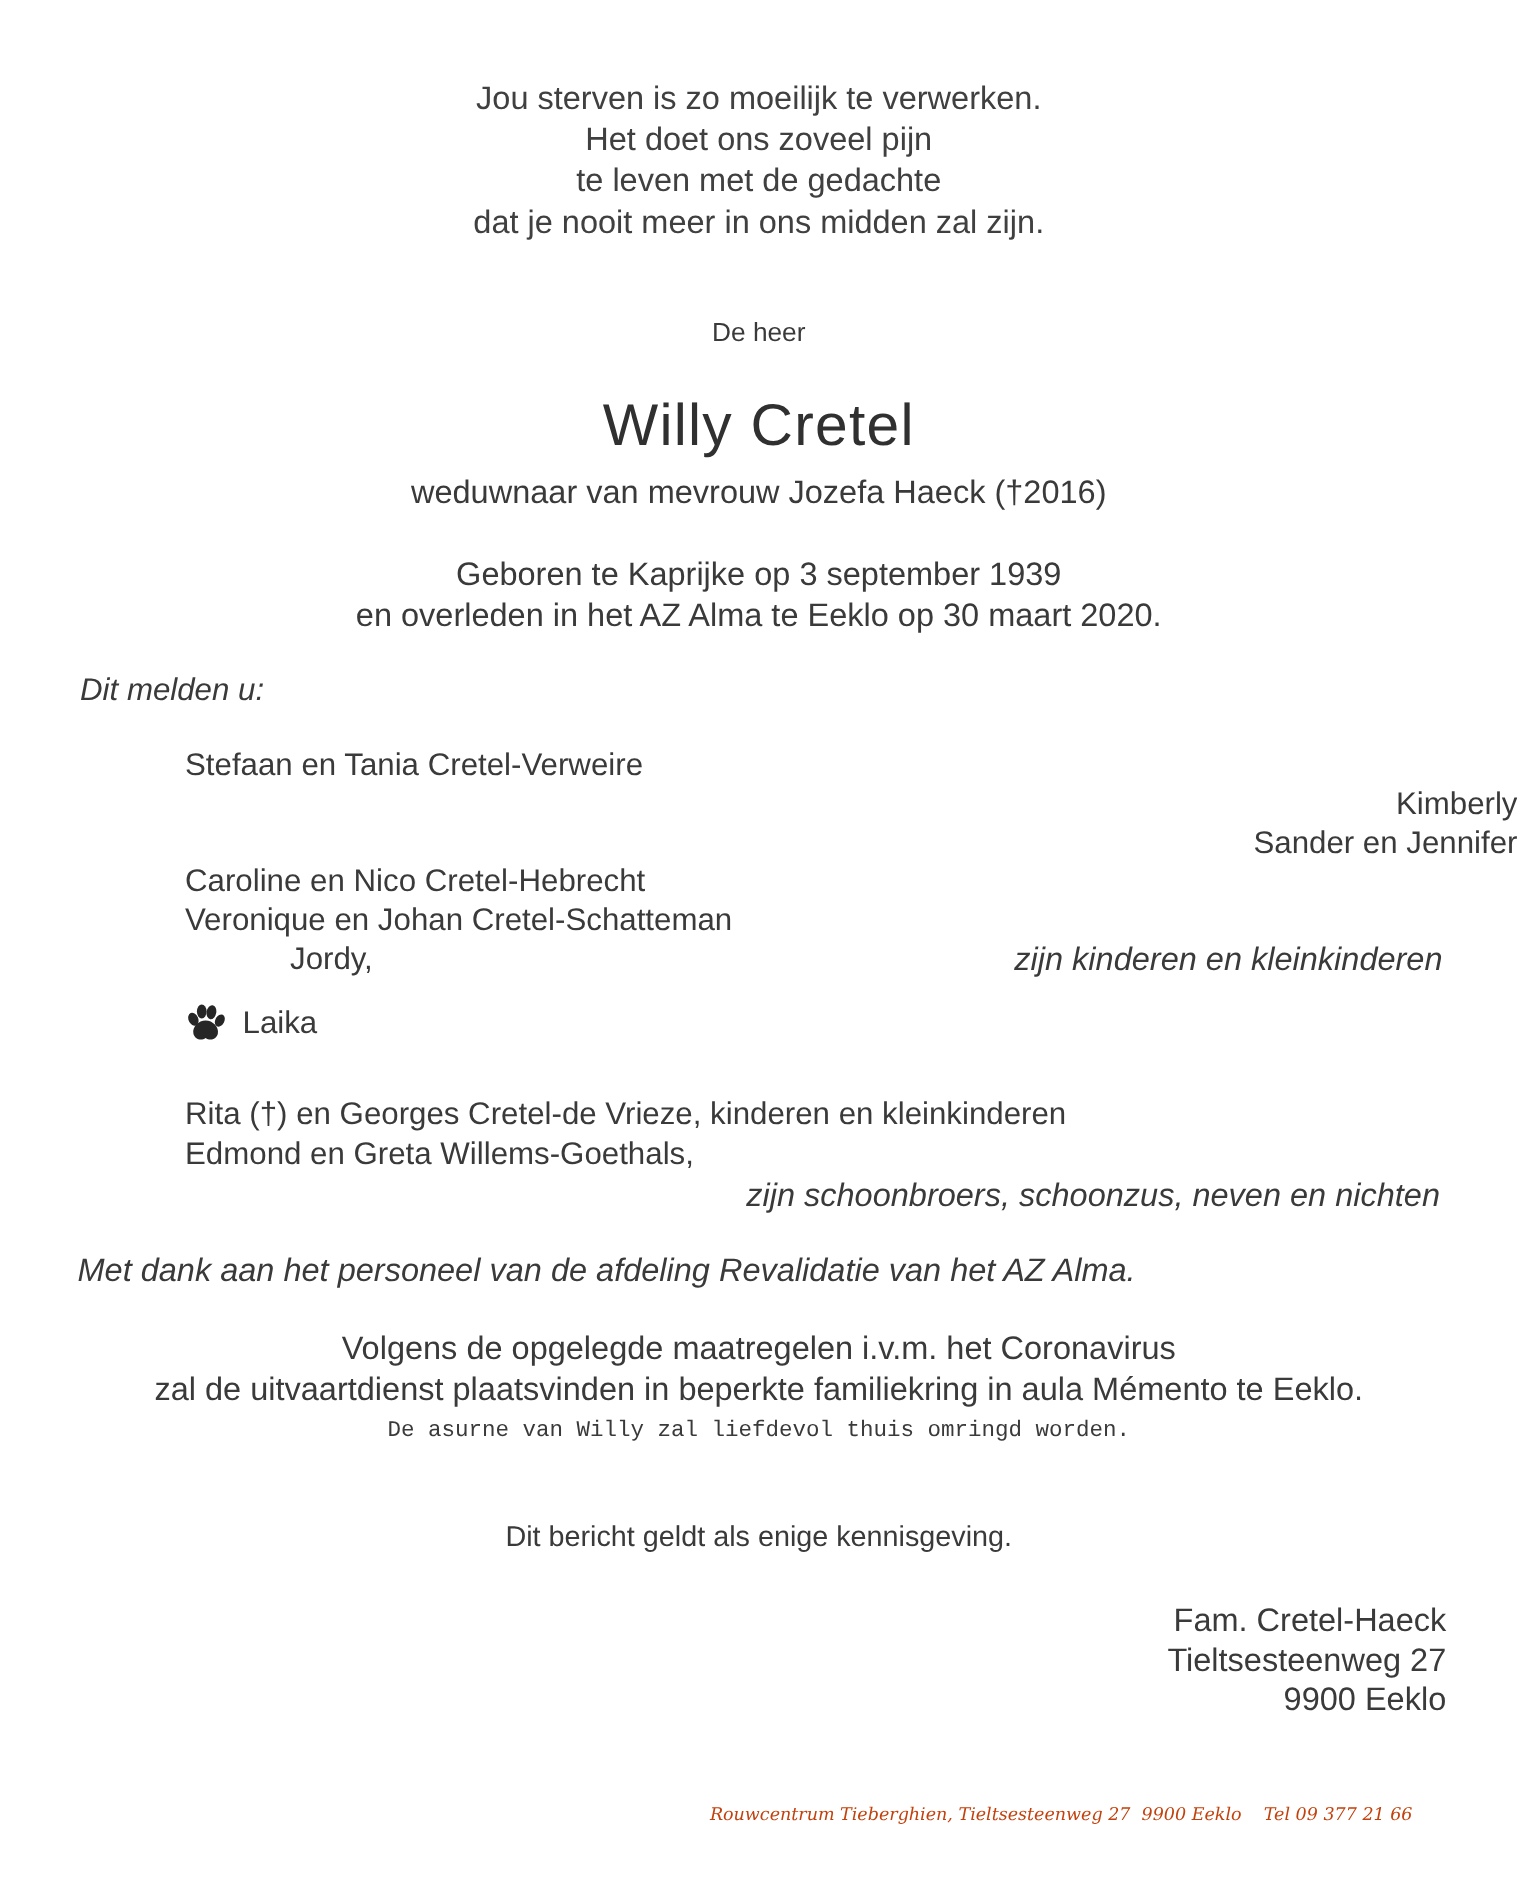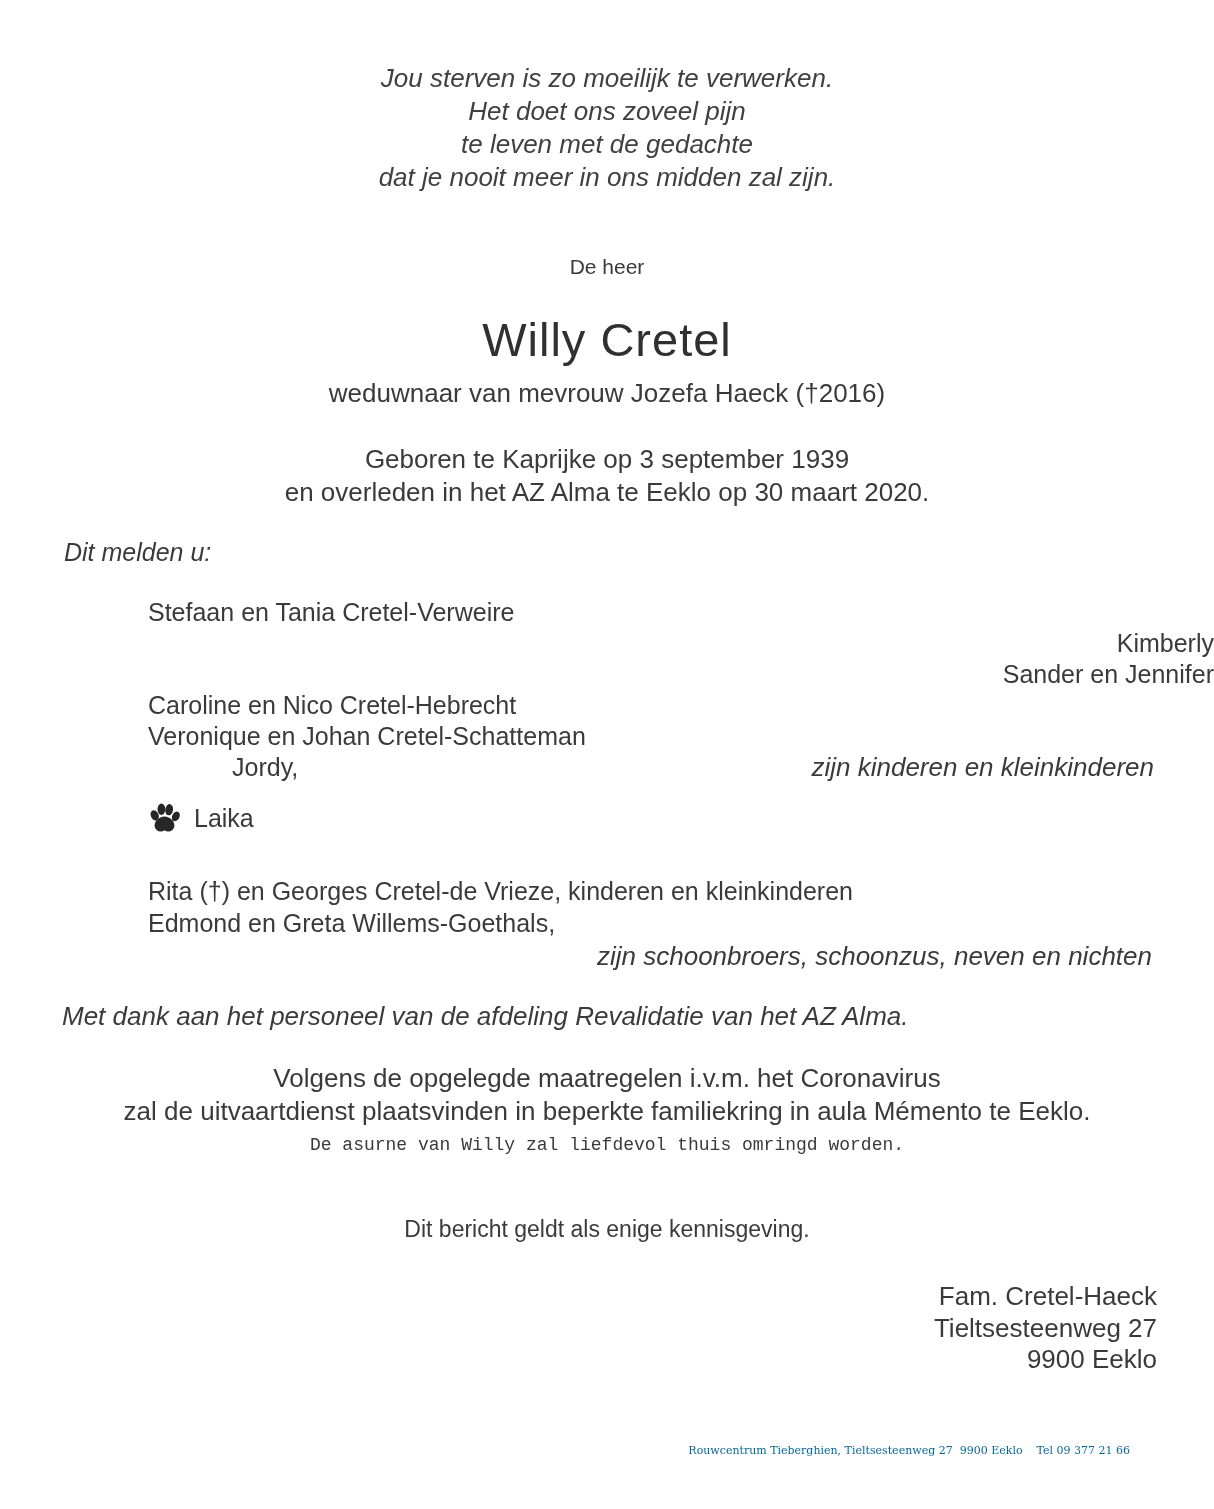--- a/index.html
+++ b/index.html
@@ -14,21 +14,20 @@
     background: #ffffff;
     font-family: "Liberation Sans", sans-serif;
     color: #3a3a3a;
     overflow: hidden;
   }
   .abs { position: absolute; }
   .center { left: 0; width: 100%; text-align: center; }
 
   .poem {
     top: 62px;
-    font-style: italic;
     font-size: 26px;
     line-height: 33px;
     color: #404040;
   }
   .intro {
     top: 255px;
     font-size: 21px;
   }
   .name {
     top: 312px;
@@ -116,22 +115,23 @@
     top: 1281px;
     right: 57px;
     text-align: right;
     font-size: 26px;
     line-height: 31.5px;
   }
   .footer {
     top: 1444px;
     right: 84px;
     font-family: "DejaVu Serif", serif;
-    font-size: 11px;
-    color: #0369a1;
+    font-style: italic;
+    font-size: 14px;
+    color: #c2410c;
     white-space: pre;
   }
 </style>
 </head>
 <body>
 
 <div class="page">
 
   <div class="abs center poem">
     <div>Jou sterven is zo moeilijk te verwerken.</div>

